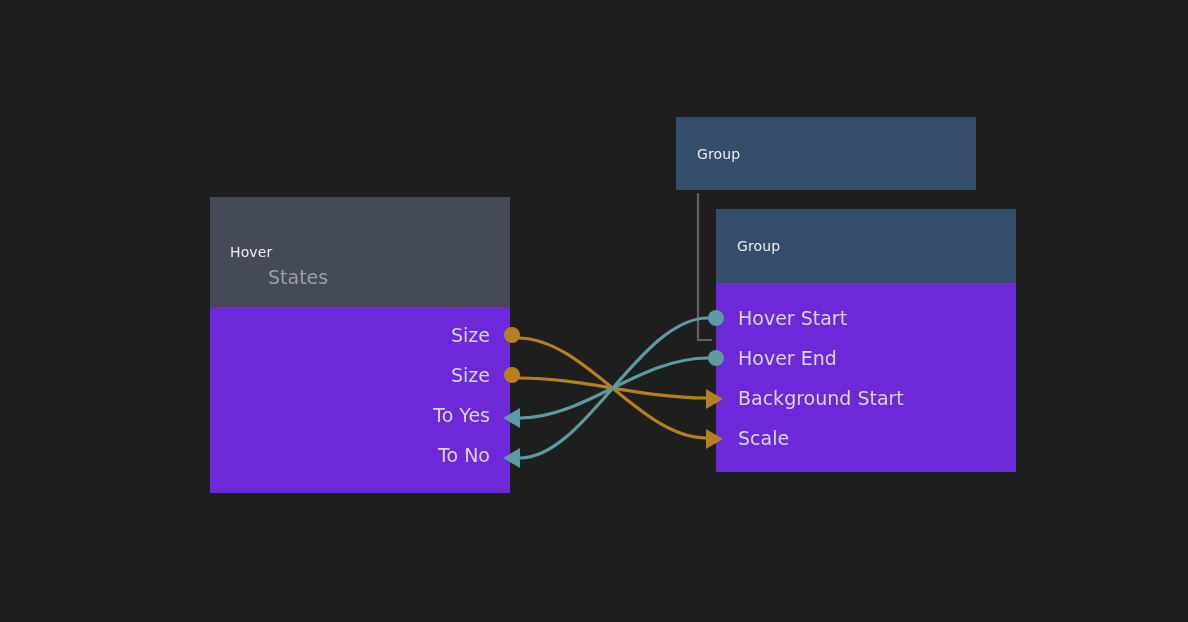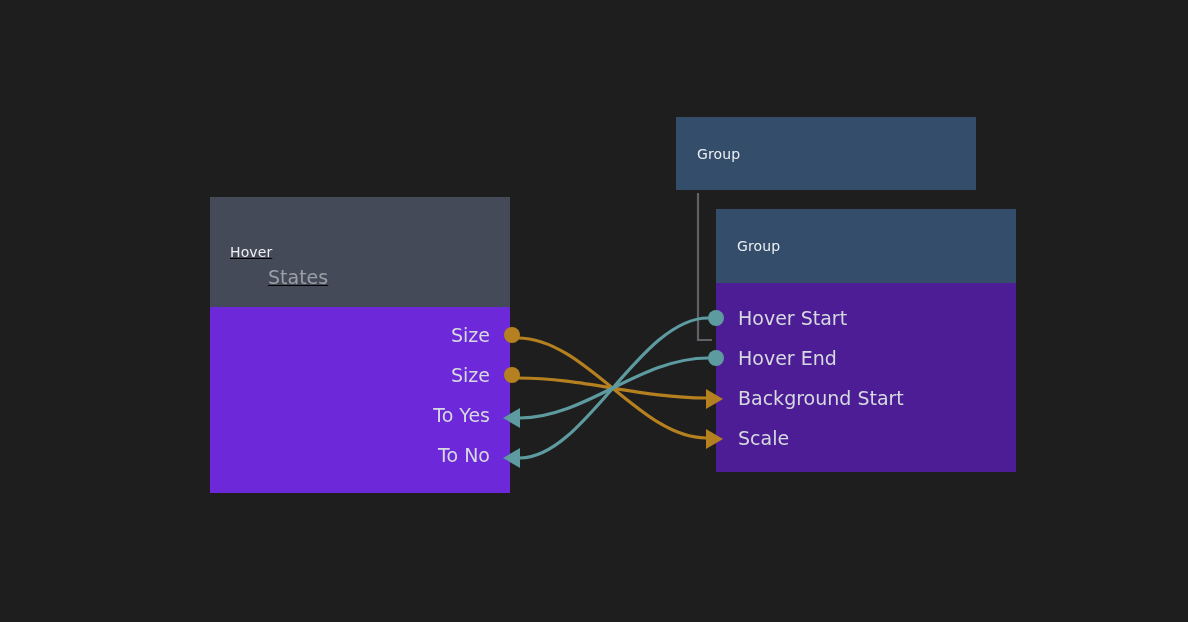--- a/index.html
+++ b/index.html
@@ -57,21 +57,20 @@
   #node-hover {
     left: 210px;
     top: 197px;
     width: 300px;
     height: 296px;
   }
   #node-hover .node-header {
     height: 110px;
     background: #444a58;
     padding: 24px 16px 0 20px;
-    text-decoration: underline;
   }
   #node-hover .node-body {
     height: 186px;
     background: #6d28d9;
   }
 
   
   #node-group-outer {
     left: 676px;
     top: 117px;
@@ -93,21 +92,21 @@
     height: 263px;
   }
   #node-group-inner .node-header {
     height: 74px;
     background: #344d6b;
     padding: 0 0 0 21px;
     justify-content: center;
   }
   #node-group-inner .node-body {
     height: 189px;
-    background: #4c1d95;
+    background: #6d28d9;
   }
 
   
   .port-row {
     position: absolute;
     height: 26px;
     display: flex;
     align-items: center;
     white-space: nowrap;
   }

